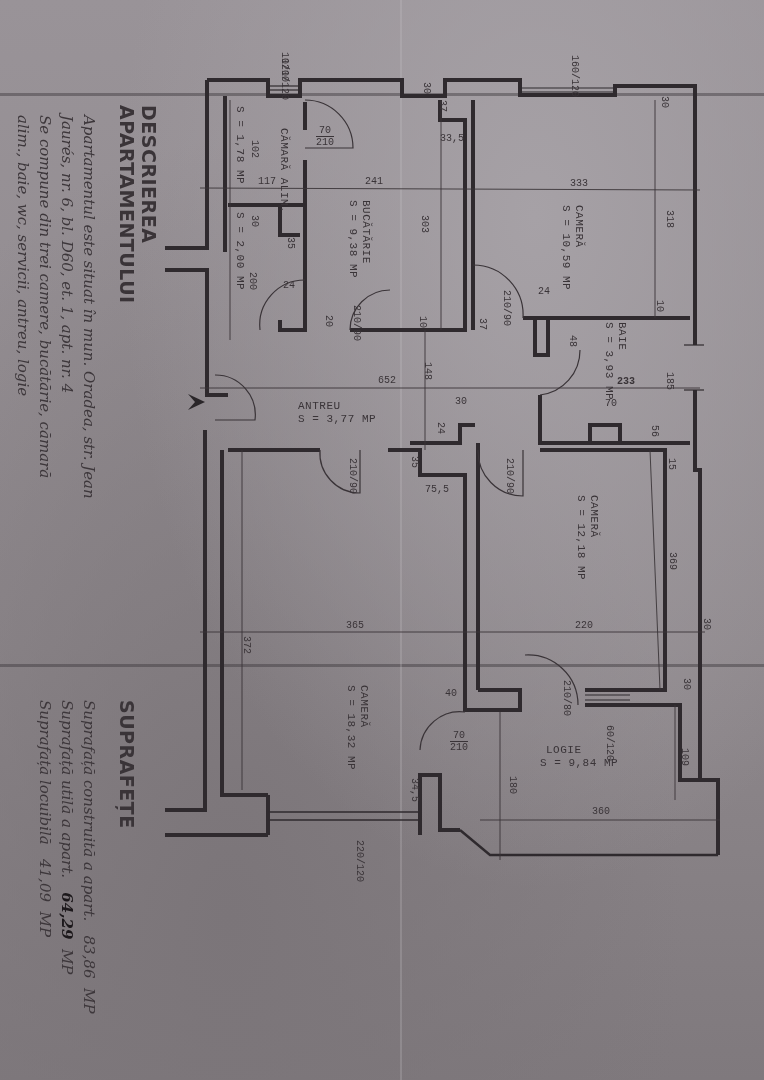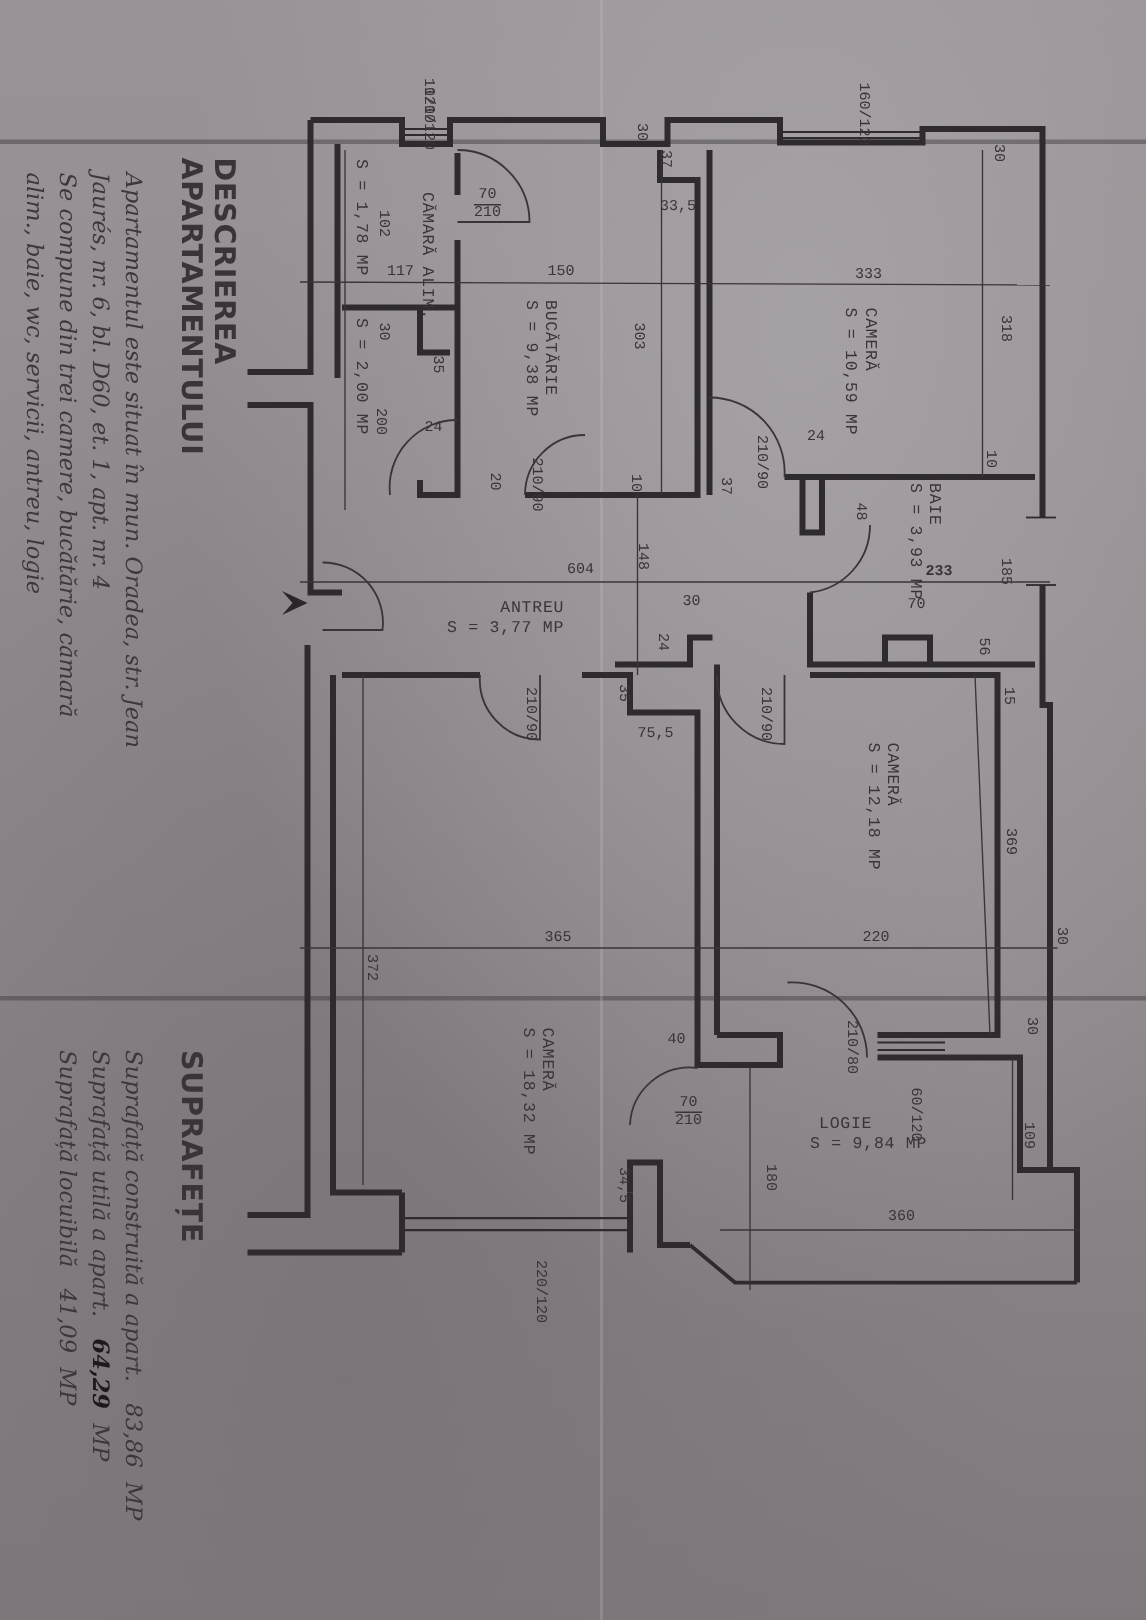--- a/index.html
+++ b/index.html
@@ -158,48 +158,48 @@
   <div>S = 9,38 MP</div>
 </div>
 <div class="rot lbl" style="left:585px; top:205px;">
   <div>CAMERĂ</div>
   <div>S = 10,59 MP</div>
 </div>
 <div class="rot lbl" style="left:628px; top:322px;">
   <div>BAIE</div>
   <div>S = 3,93 MP</div>
 </div>
-<div class="lbl" style="position:absolute; left:298px; top:400px;text-align:right;">
+<div class="lbl" style="position:absolute; left:298px; top:400px;">
   <div>ANTREU</div>
   <div>S = 3,77 MP</div>
 </div>
 <div class="rot lbl" style="left:600px; top:495px;">
   <div>CAMERĂ</div>
   <div>S = 12,18 MP</div>
 </div>
 <div class="rot lbl" style="left:370px; top:685px;">
   <div>CAMERĂ</div>
   <div>S = 18,32 MP</div>
 </div>
 <div class="lbl" style="position:absolute; left:540px; top:744px;">
   <div style="padding-left:6px;">LOGIE</div>
   <div>S = 9,84 MP</div>
 </div>
 
 <div class="dimh" style="left:258px; top:176px;">117</div>
-<div class="dimh" style="left:365px; top:176px;">150</div>
+<div class="dimh" style="left:365px; top:176px;">241</div>
 <div class="dimh" style="left:570px; top:178px;">333</div>
 <div class="dim" style="left:260px; top:140px;">102</div>
 <div class="dim" style="left:430px; top:215px;">303</div>
 <div class="dim" style="left:675px; top:210px;">318</div>
-<div class="dimh" style="left:378px; top:375px;">604</div>
+<div class="dimh" style="left:378px; top:375px;">652</div>
 <div class="dim" style="left:433px; top:362px;">148</div>
 <div class="dimh" style="left:617px; top:376px;font-weight:bold;">233</div>
 <div class="dim" style="left:675px; top:372px;">185</div>
-<div class="dimh" style="left:363px; top:620px;">365</div>
+<div class="dimh" style="left:346px; top:620px;">365</div>
 <div class="dimh" style="left:575px; top:620px;">220</div>
 <div class="dim" style="left:678px; top:552px;">369</div>
 <div class="dim" style="left:252px; top:636px;">372</div>
 <div class="dimh" style="left:592px; top:806px;text-align:right;">360</div>
 <div class="dim" style="left:518px; top:776px;">180</div>
 <div class="dim" style="left:690px; top:748px;">109</div>
 <div class="dim" style="left:258px; top:272px;">200</div>
 <div class="dim" style="left:670px; top:96px;">30</div>
 <div class="dim" style="left:432px; top:82px;">30</div>
 <div class="dimh" style="left:455px; top:396px;">30</div>

